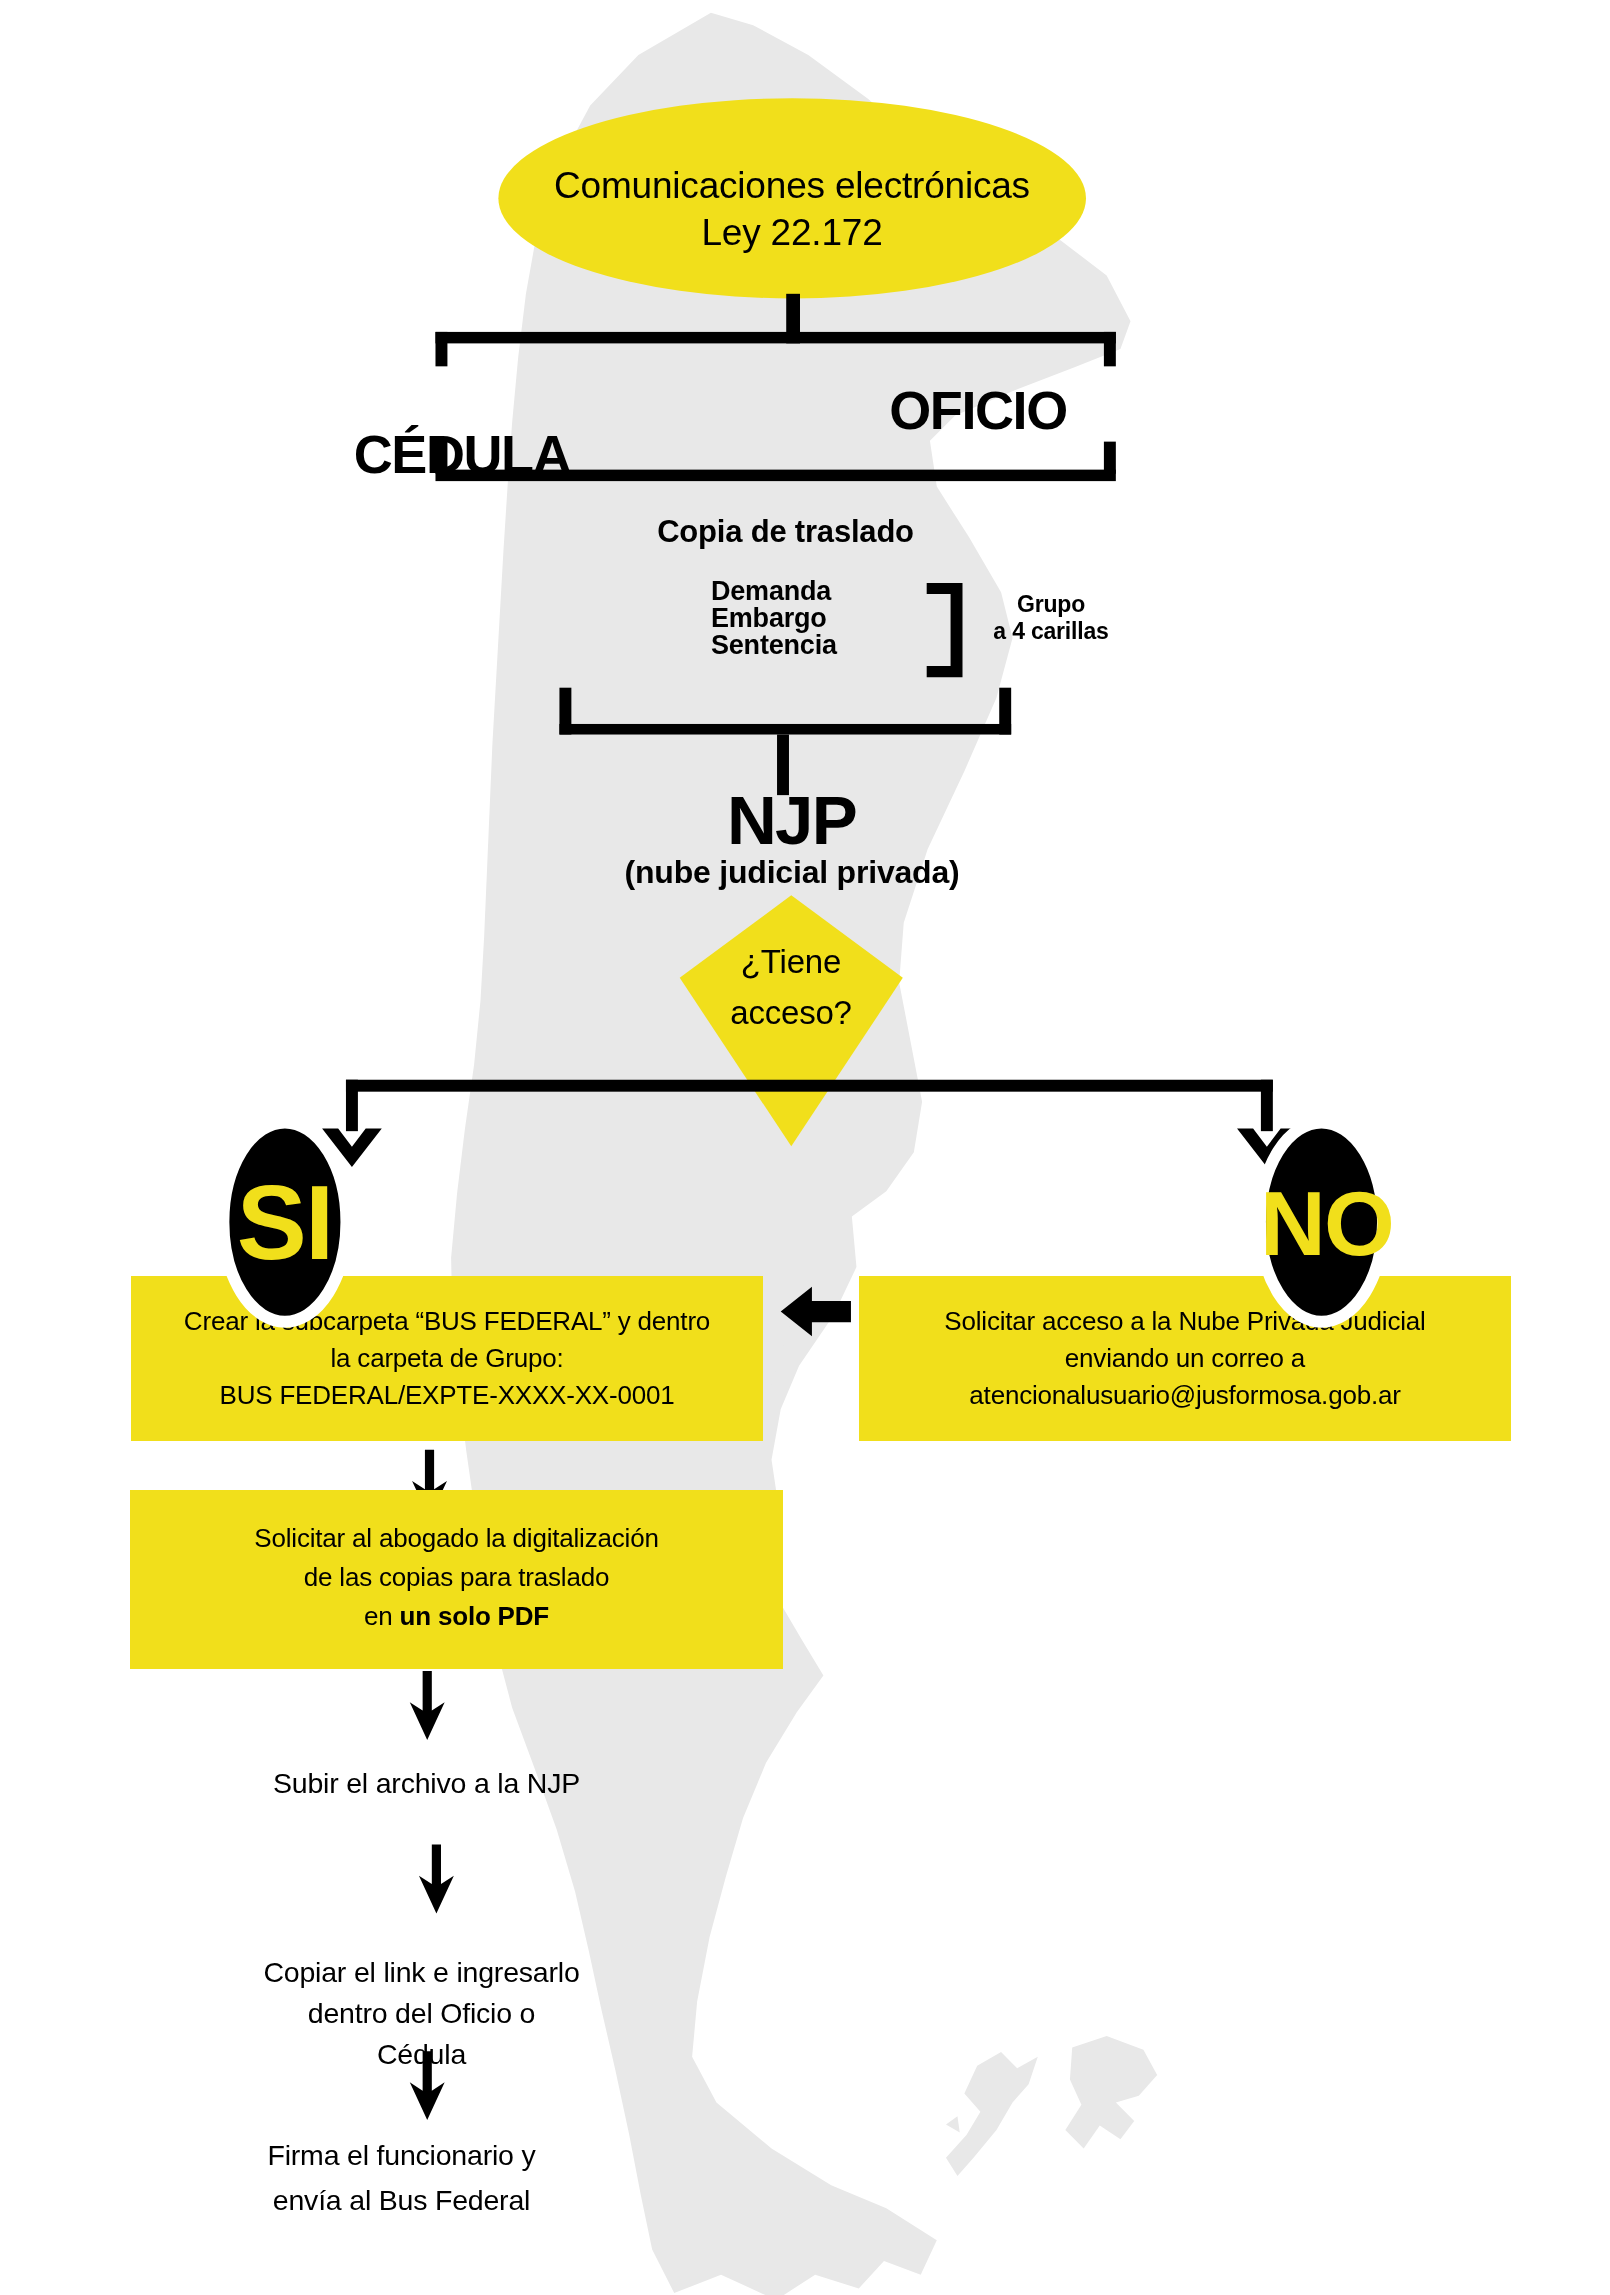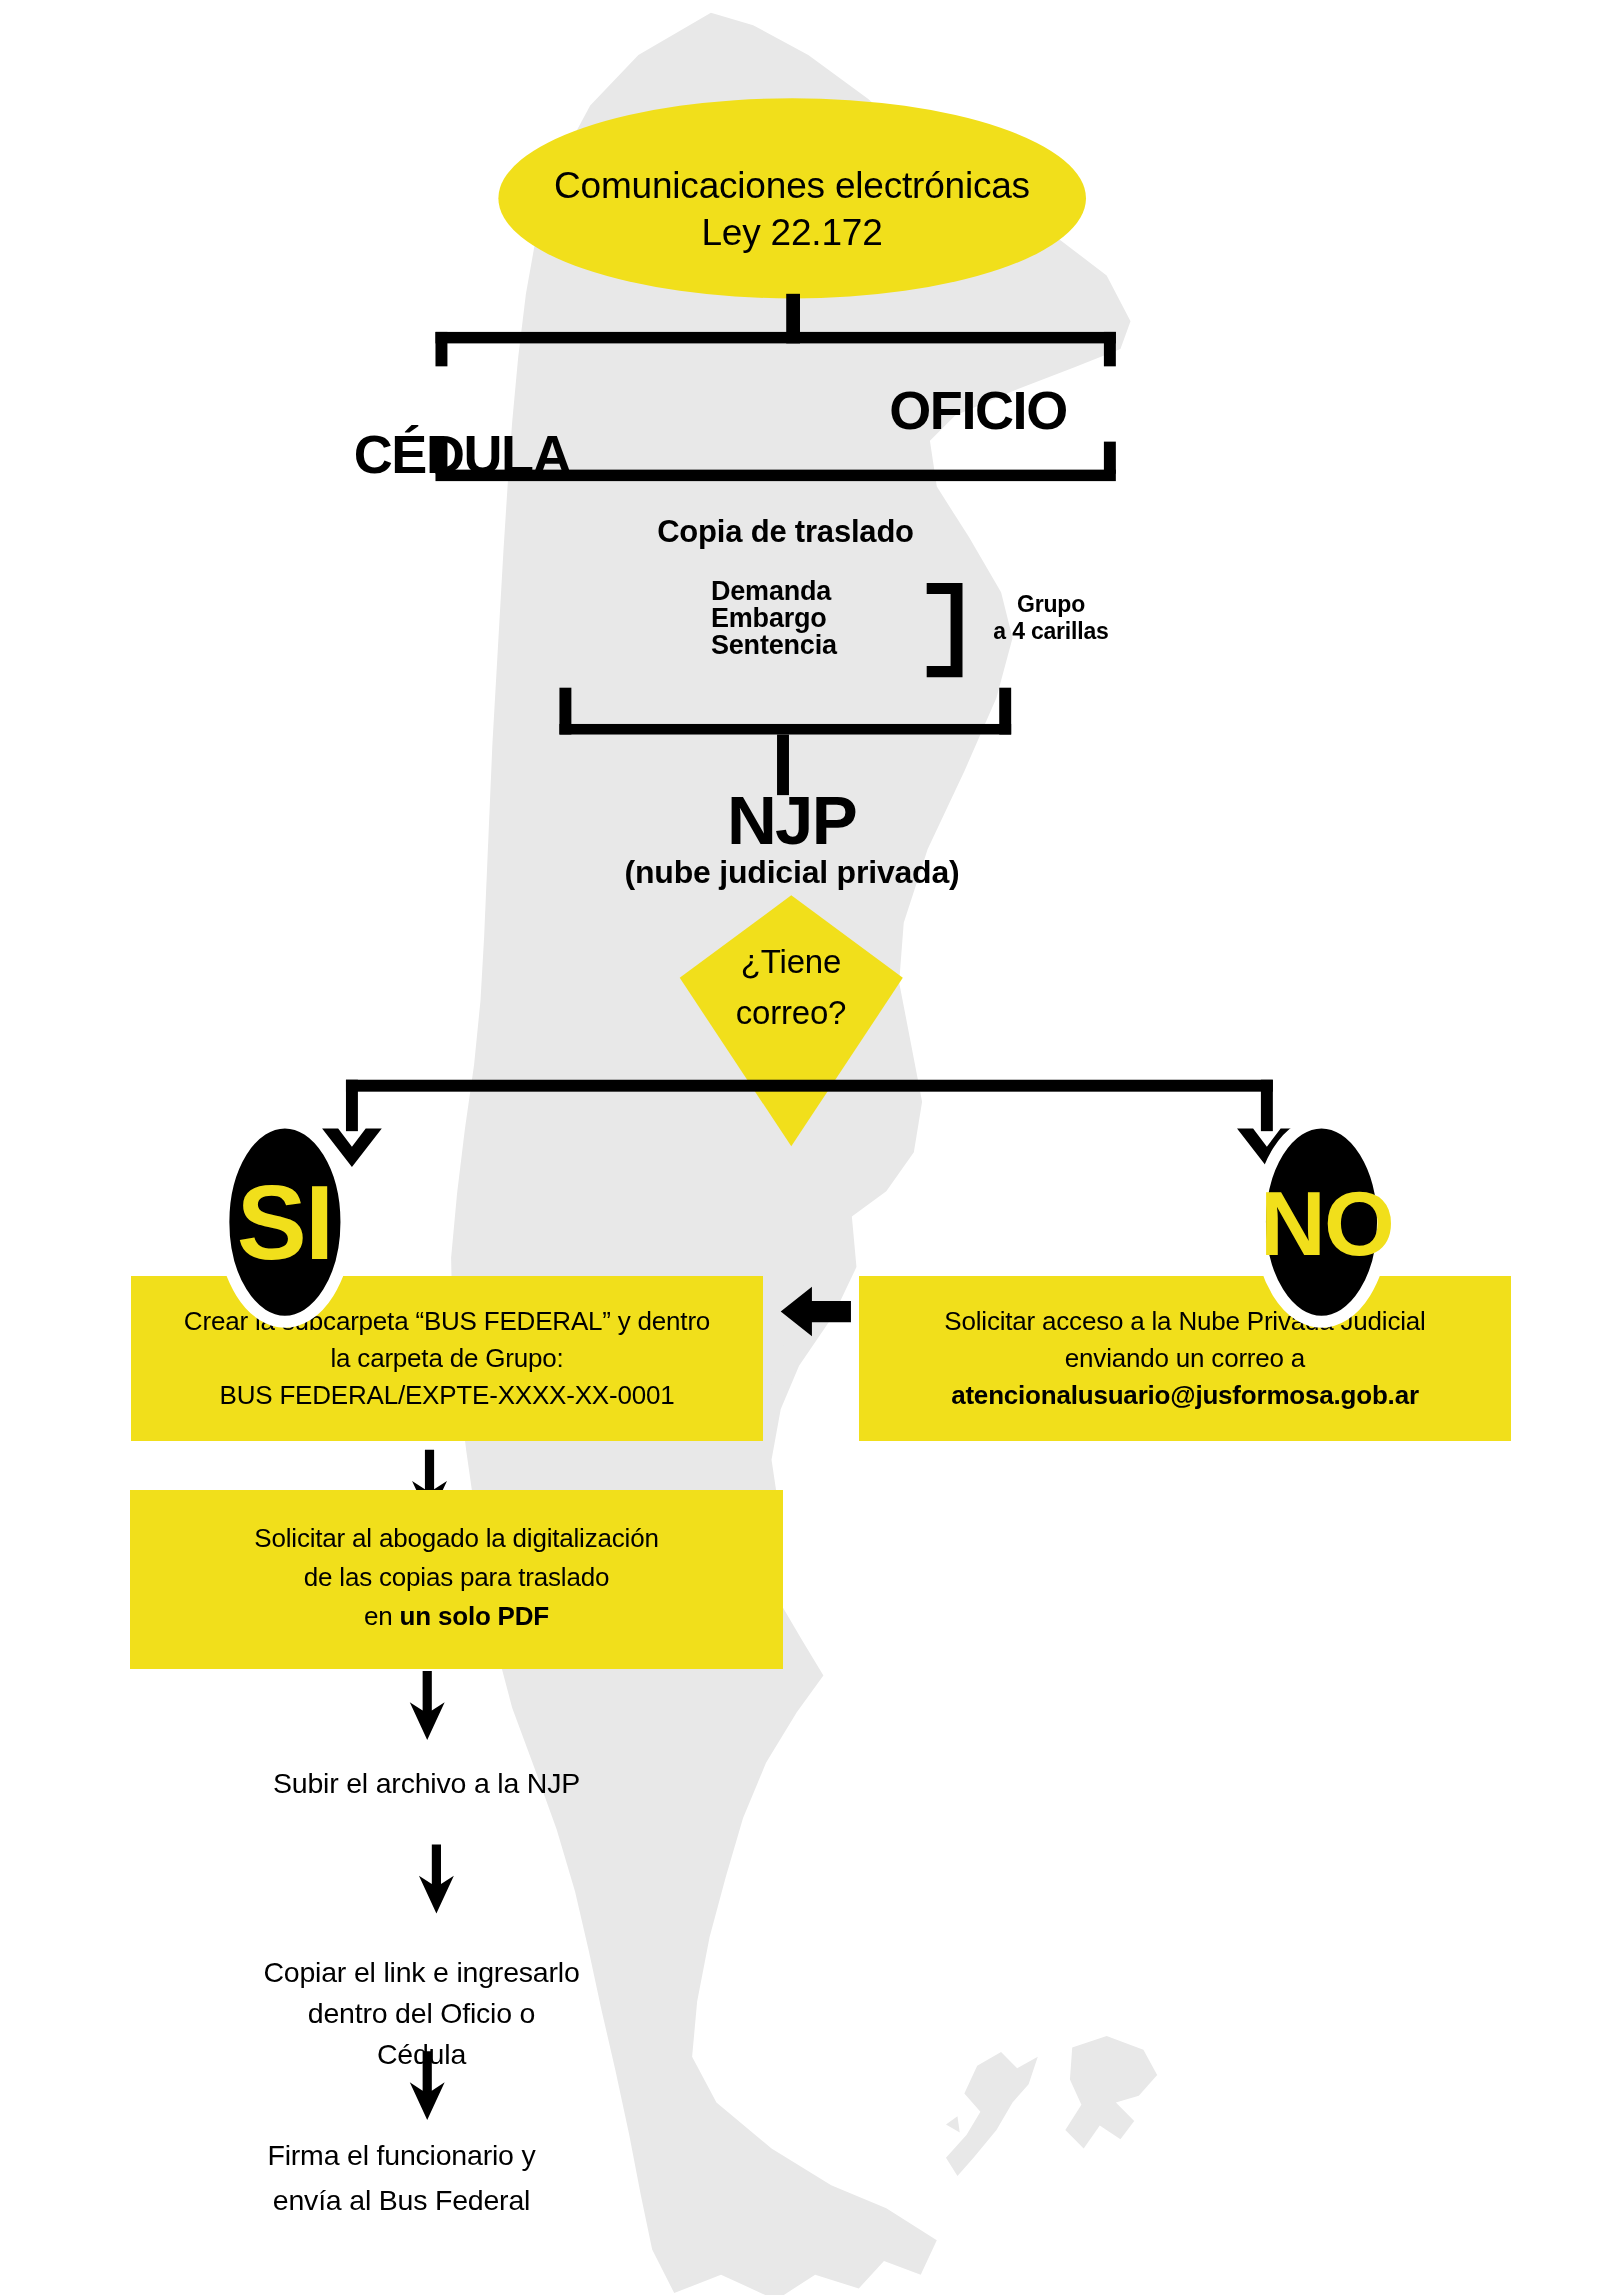--- a/index.html
+++ b/index.html
@@ -25,21 +25,21 @@
   [data-name="falkland-west-island"],
   [data-name="falkland-east-island"],
   [data-name="falkland-islet"]{fill:var(--map-gray);}
   .conn{fill:var(--black);}
   [data-name="title-ellipse-shape"],
   [data-name="decision-diamond-shape"]{fill:var(--yellow);}
   [data-name="yes-circle-shape"],
   [data-name="no-circle-shape"]{fill:var(--black);stroke:var(--white);stroke-width:26;}
   
   .txt{position:absolute;text-align:center;letter-spacing:-0.2px;line-height:1.1;}
-  .b{font-weight:bold;text-align:center;}
+  .b{font-weight:normal;text-align:center;}
   .t-title{left:498px;top:162px;width:588px;font-size:37px;font-weight:normal;line-height:47px;}
   .t-cedula{left:337px;top:380px;width:250px;font-size:54px;font-weight:bold;line-height:61px;letter-spacing:-1.4px;margin-top:44px;}
   .t-oficio{left:853px;top:380px;width:250px;font-size:54px;font-weight:bold;line-height:61px;letter-spacing:-1.4px;}
   .t-copia{left:634px;top:515px;width:303px;font-size:31px;font-weight:bold;}
   .t-demanda{left:711px;top:578px;width:193px;font-size:27px;font-weight:bold;line-height:27px;text-align:left;}
   .t-mayor{left:964px;top:591px;width:174px;font-size:23px;font-weight:bold;line-height:27px;}
   .t-njp{left:654px;top:786px;width:275px;font-size:69px;font-weight:bold;line-height:70px;letter-spacing:-1.8px;}
   .t-nube{left:599px;top:854px;width:386px;font-size:32px;font-weight:bold;line-height:36px;}
   .t-diamond{left:681px;top:936px;width:220px;font-size:33px;line-height:51px;}
   .t-si{left:223px;top:1161px;width:123px;font-size:105px;font-weight:bold;line-height:124px;color:var(--yellow);letter-spacing:-1.8px;}
@@ -159,21 +159,21 @@
     <div data-name="copy-item-sentencia">Sentencia</div>
   </div>
   <div class="txt t-mayor" data-name="bracket-note">
     <div data-name="bracket-note-line1">Grupo</div>
     <div data-name="bracket-note-line2">a 4 carillas</div>
   </div>
   <div class="txt t-njp" data-name="njp-acronym">NJP</div>
   <div class="txt t-nube" data-name="njp-subtitle">(nube judicial privada)</div>
   <div class="txt t-diamond" data-name="decision-question">
     <div data-name="decision-question-line1">¿Tiene</div>
-    <div data-name="decision-question-line2">correo?</div>
+    <div data-name="decision-question-line2">acceso?</div>
   </div>
 
   <svg width="1611" height="2322" viewBox="0 0 3508 5058" data-name="diagram-circle-layer">
     <ellipse data-name="yes-circle-shape" cx="620" cy="2662" rx="134" ry="217"></ellipse>
     <ellipse data-name="no-circle-shape" cx="2878" cy="2662" rx="134" ry="217"></ellipse>
   </svg>
   <div class="txt t-si" data-name="yes-label">SI</div>
   <div class="txt t-no" data-name="no-label">NO</div>
 
   <div class="txt t-subir" data-name="step-upload">Subir el archivo a la NJP</div>

